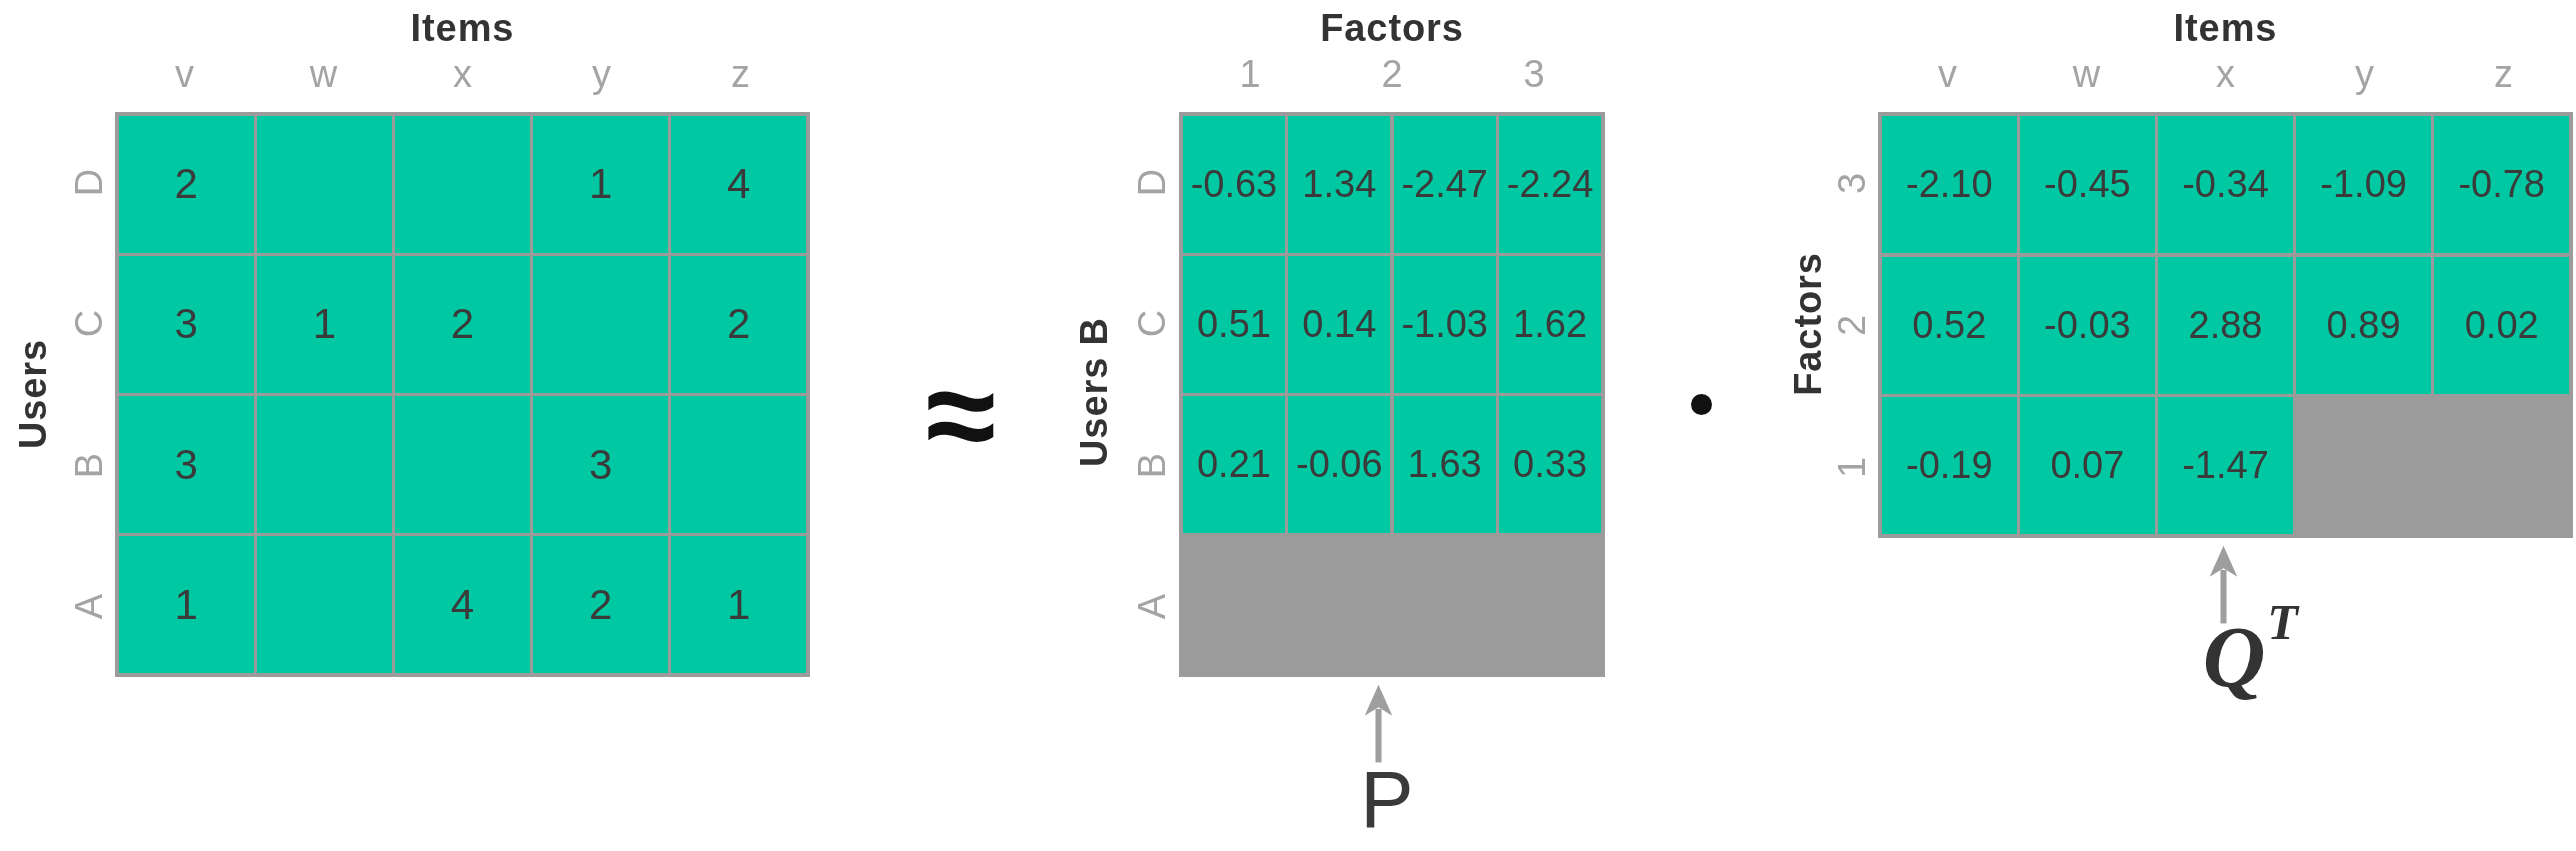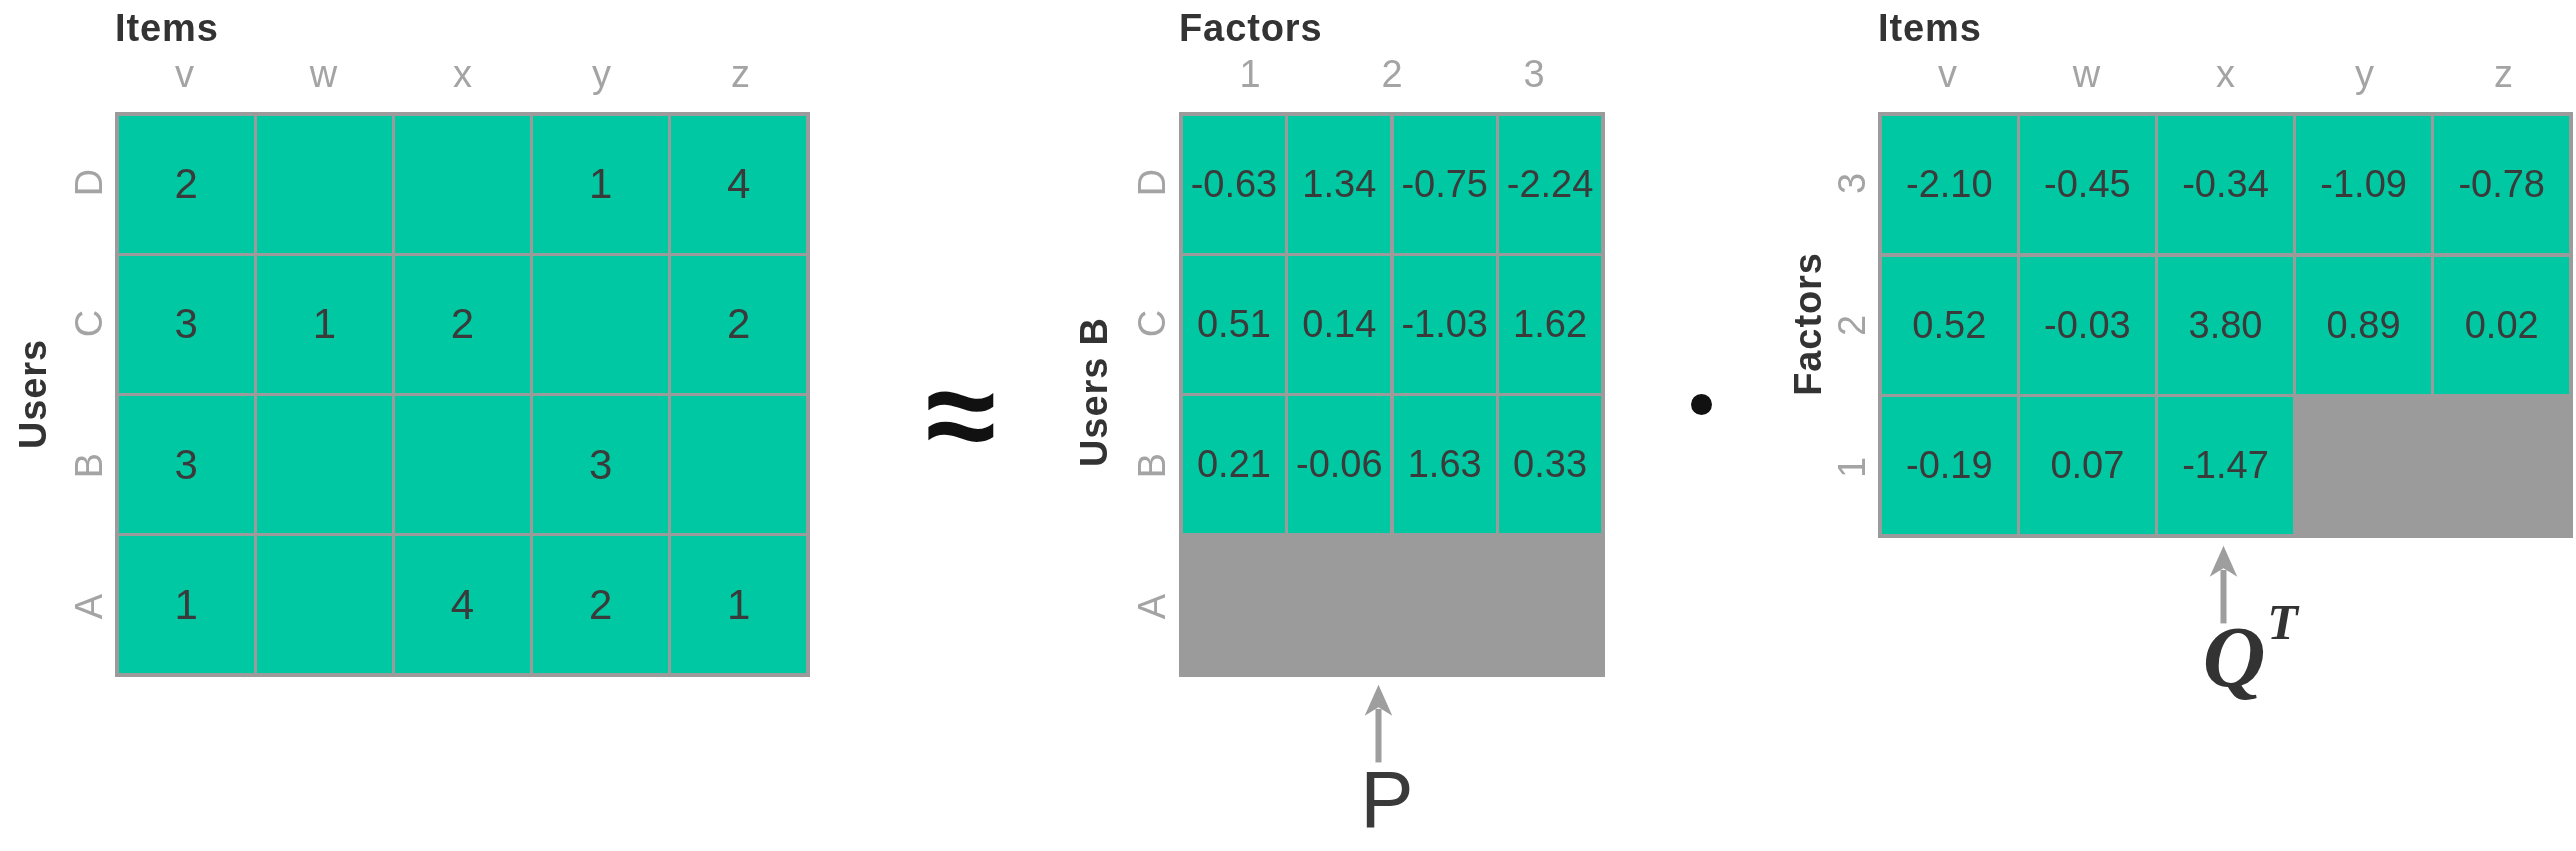--- a/index.html
+++ b/index.html
@@ -2,21 +2,21 @@
 <html style="font-size:14px"><head>
 <meta charset="utf-8">
 <style>
   html,body{margin:0;padding:0;}
   body{
     width:2576px;height:851px;position:relative;background:#ffffff;
     font-family:"Liberation Sans", sans-serif;overflow:hidden;
   }
   
   .mx-title{
-    position:absolute;font-size:38px;font-weight:600;
+    position:absolute;text-align:center;font-size:38px;font-weight:600;
     color:#333333;letter-spacing:0.9px;height:49px;line-height:49px;top:3.5px;
   }
   .col-labels{
     position:absolute;display:grid;top:50px;height:49px;
     align-items:center;justify-items:center;
     color:#a4a4a4;font-size:38px;font-weight:400;
   }
   .mx-table{
     position:absolute;display:grid;gap:3.5px;top:112px;
     background:#9b9b9b;border:4.3px solid #9b9b9b;box-sizing:border-box;
@@ -156,21 +156,21 @@
       <div class="rl-slot">
         <span>B</span>
       </div>
       <div class="rl-slot">
         <span>A</span>
       </div>
     </div>
   <div class="mx-table">
       <div class="mx-cell">-0.63</div>
       <div class="mx-cell">1.34</div>
-      <div class="mx-cell">-0.75</div>
+      <div class="mx-cell">-2.47</div>
       <div class="mx-cell">-2.24</div>
       <div class="mx-cell">0.51</div>
       <div class="mx-cell">0.14</div>
       <div class="mx-cell">-1.03</div>
       <div class="mx-cell">1.62</div>
       <div class="mx-cell">0.21</div>
       <div class="mx-cell">-0.06</div>
       <div class="mx-cell">1.63</div>
       <div class="mx-cell">0.33</div>
     </div>
@@ -206,21 +206,21 @@
       </div>
     </div>
   <div class="mx-table">
       <div class="mx-cell">-2.10</div>
       <div class="mx-cell">-0.45</div>
       <div class="mx-cell">-0.34</div>
       <div class="mx-cell">-1.09</div>
       <div class="mx-cell">-0.78</div>
       <div class="mx-cell">0.52</div>
       <div class="mx-cell">-0.03</div>
-      <div class="mx-cell">3.80</div>
+      <div class="mx-cell">2.88</div>
       <div class="mx-cell">0.89</div>
       <div class="mx-cell">0.02</div>
       <div class="mx-cell">-0.19</div>
       <div class="mx-cell">0.07</div>
       <div class="mx-cell">-1.47</div>
     </div>
   <div class="vtitle">Factors</div>
 </div>
 
 <svg class="up-arrow arrow-q" viewBox="0 0 40 95">

